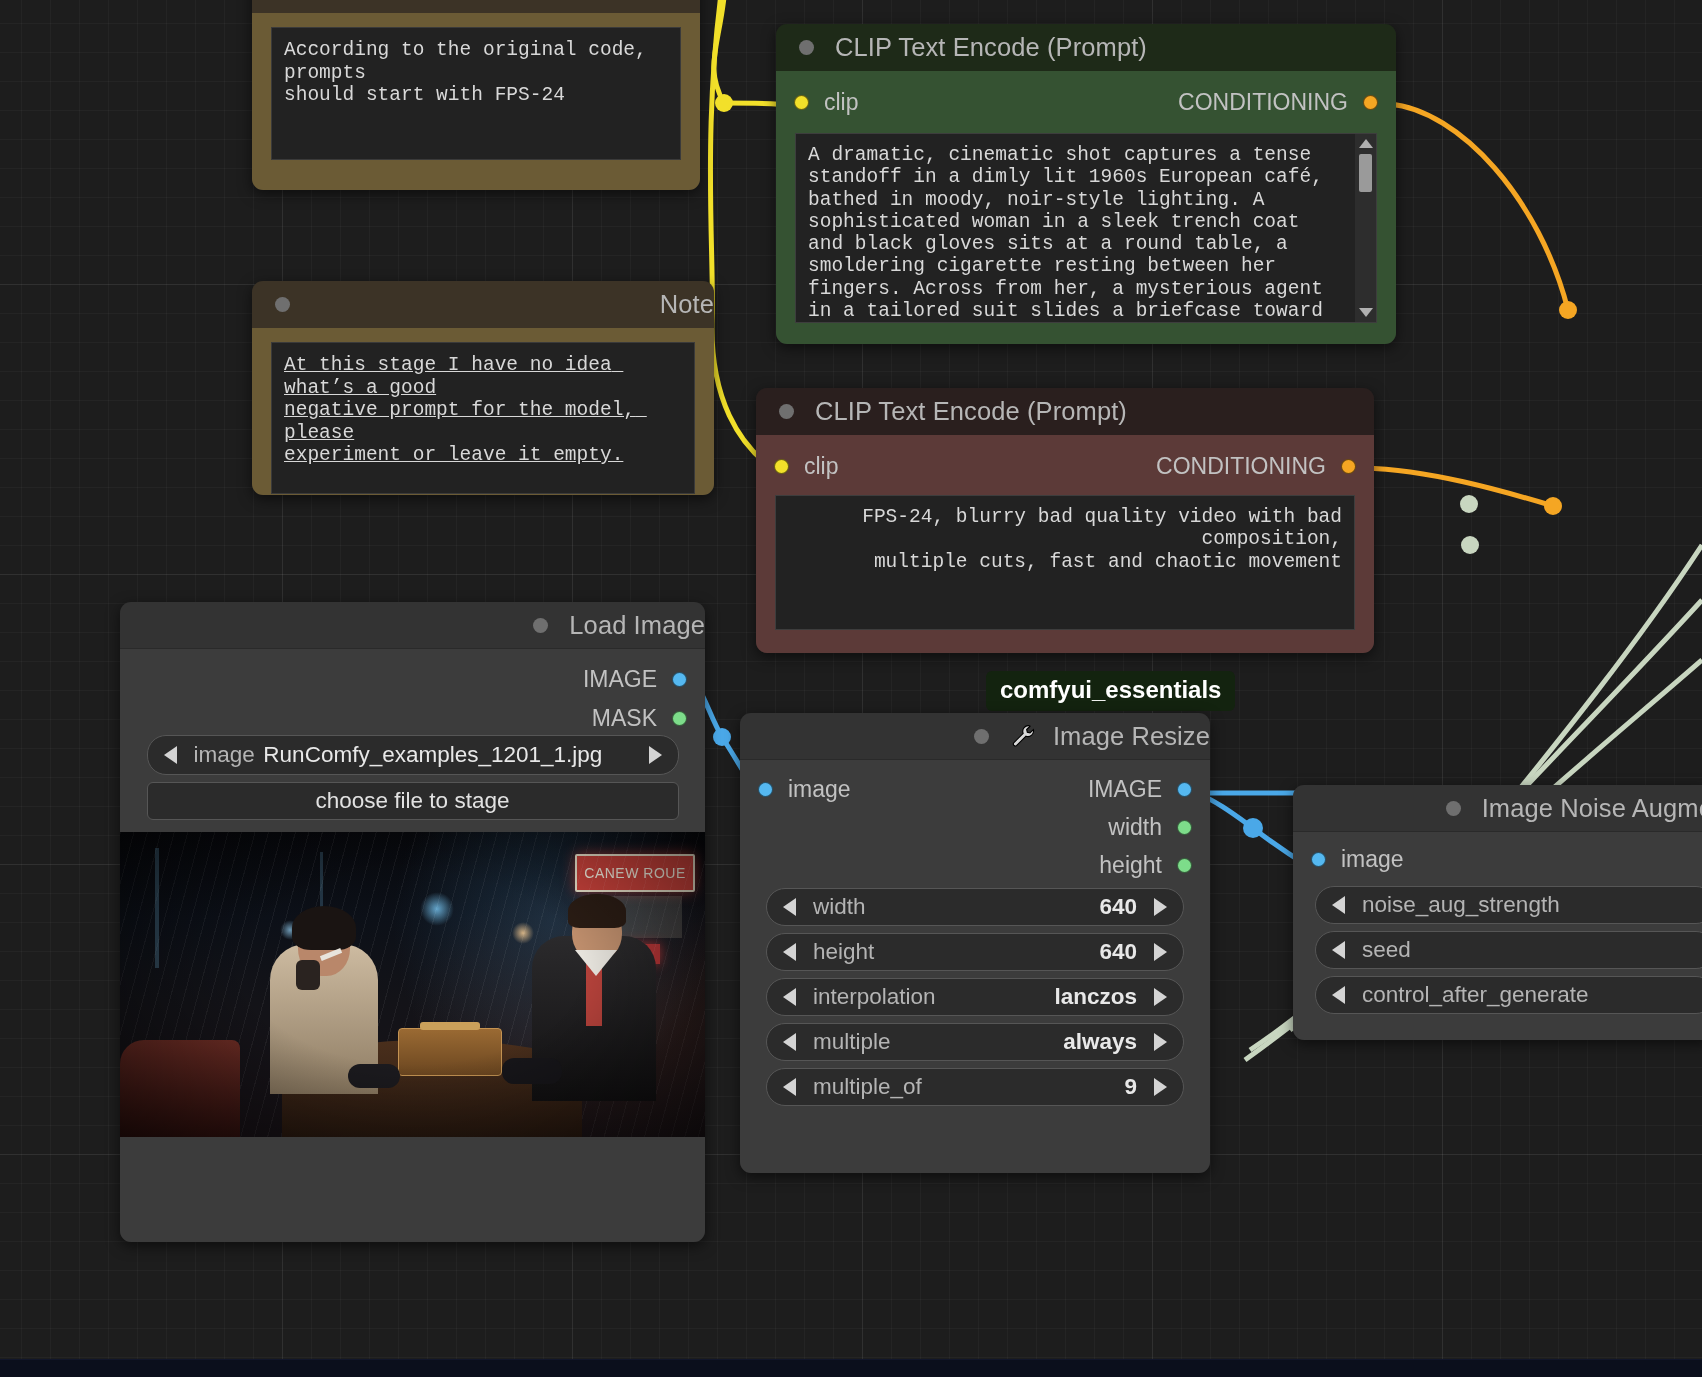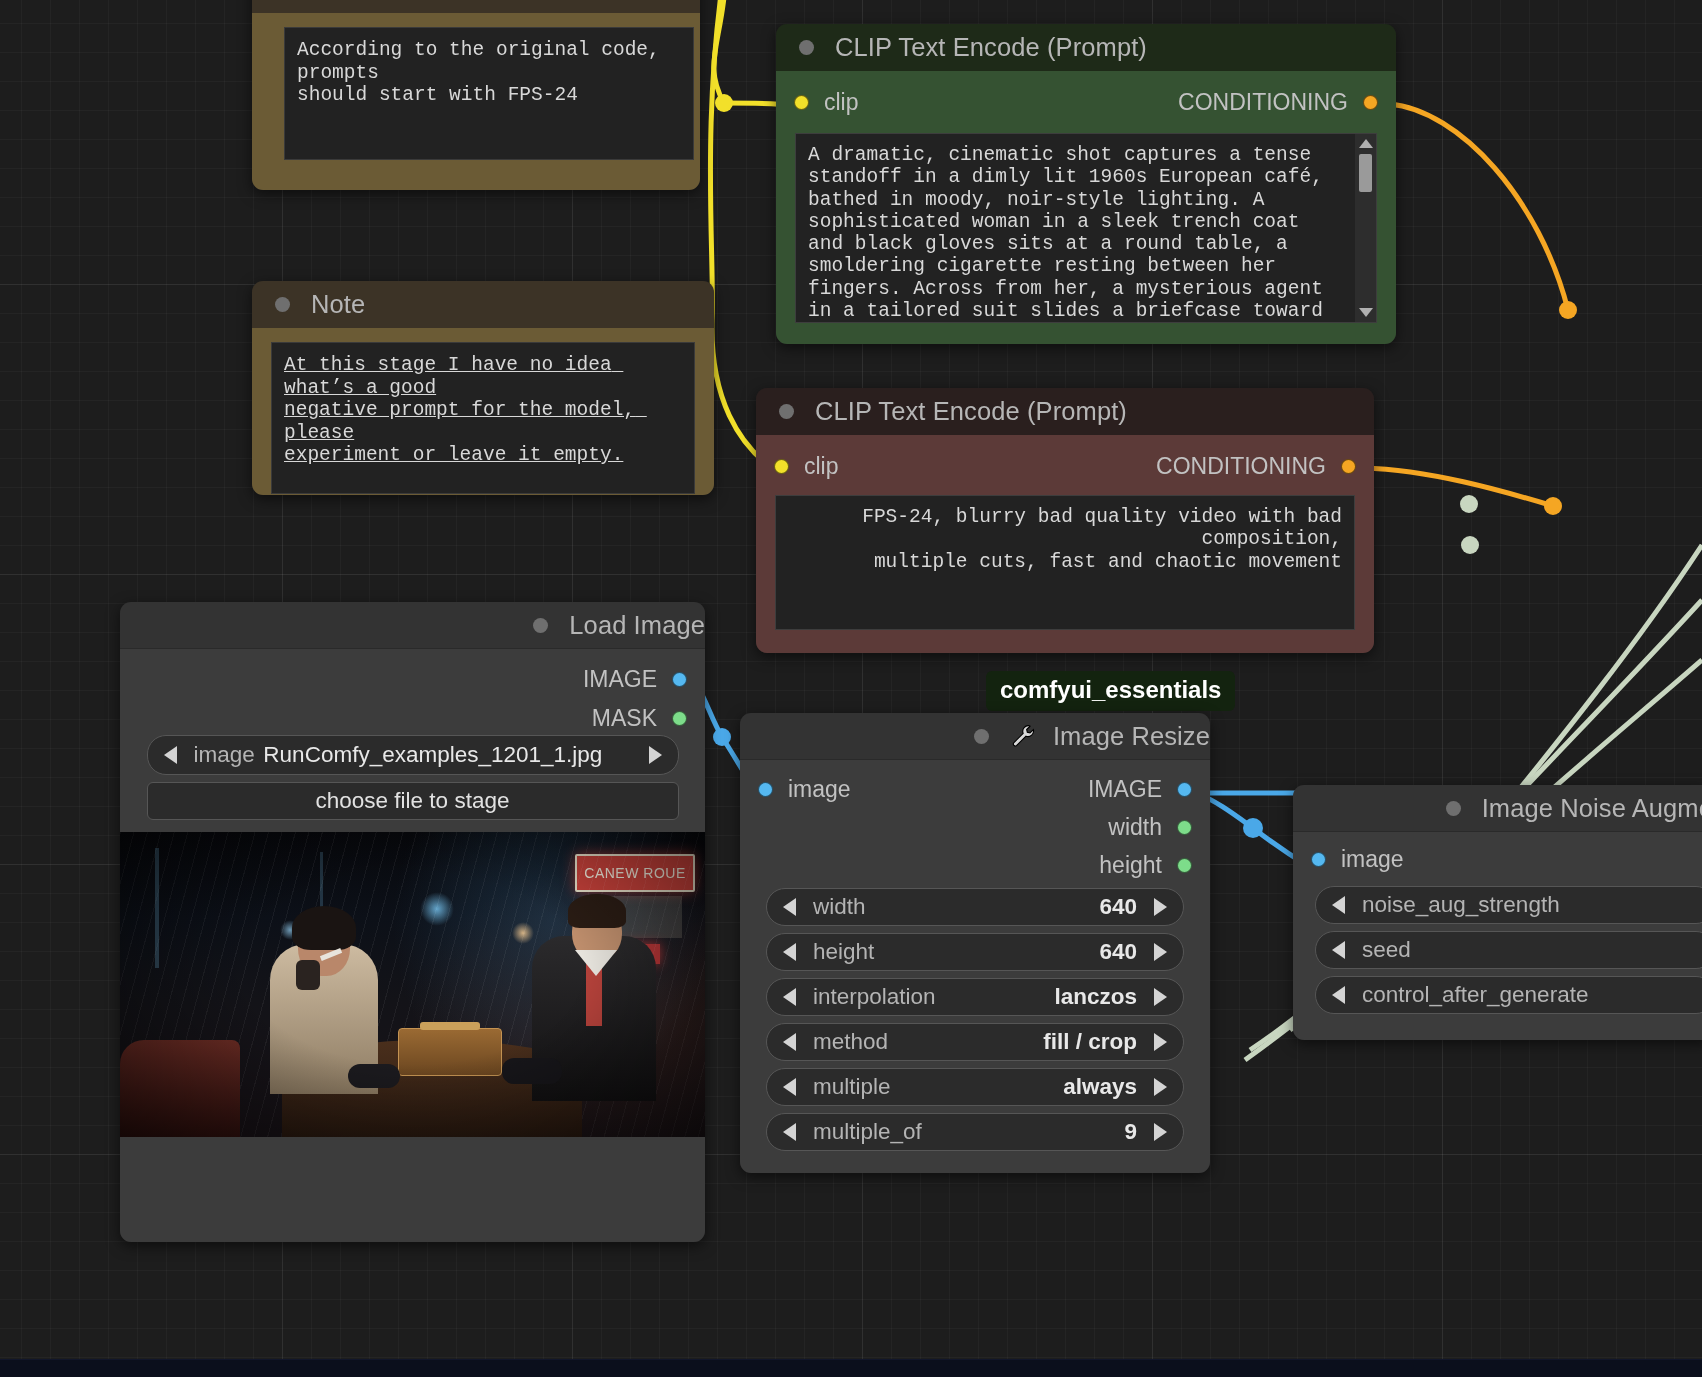--- a/index.html
+++ b/index.html
@@ -51,21 +51,21 @@
     background: #6f6f6f; flex: none; margin-right: 21px;
   }
   .node-title-text { white-space: nowrap; }
   .wrench {
     flex: none; width: 27px; height: 27px; margin-right: 16px;
     display: block;
   }
   .node-body { position: relative; }
 
   
-  .note .node-title { background: #3c3326; }
+  .note .node-title { background: #3c3326; justify-content: space-between; }
   .note .node-body  { background: #6b5b35; padding: 14px 19px 16px 19px; }
   .note textarea, .note .ta {
     width: 100%;
     background: #222222;
     border: 1px solid #3a3a3a;
     color: #d8d8d8;
     font-family: "Liberation Mono", monospace;
     font-size: 19.5px;
     line-height: 22.5px;
     padding: 11px 12px;
@@ -207,21 +207,21 @@
     <path d="M 1196 793 C 1215 800 1235 815 1253 828 C 1275 845 1290 855 1308 866" stroke="#4aa8e8" stroke-width="5" fill="none"></path>
     <circle cx="1253" cy="828" r="10" fill="#4aa8e8"></circle>
   </svg>
 
   <div class="node note" style="left:252px; top:-34px; width:448px; height:224px;">
     <div class="node-title">
 
       <span class="node-title-text">Note</span>
     </div>
     <div class="node-body" style="height:177px;">
-      <div class="ta" style="height:133px;margin-left:13px;">According to the original code, prompts
+      <div class="ta" style="height:133px;">According to the original code, prompts
 should start with FPS-24</div>
     </div>
   </div>
 
   <div class="node note" style="left:252px; top:281px; width:462px; height:214px;">
     <div class="node-title">
       <span class="node-dot"></span>
       <span class="node-title-text">Note</span>
     </div>
     <div class="node-body" style="height:167px;">
@@ -416,26 +416,20 @@
         <span class="arrow-r"></span>
       </div>
       <div class="widget" style="width:418px;">
         <span class="arrow-l"></span>
         <span class="wlabel">interpolation</span>
         <span class="wvalue">lanczos</span>
         <span class="arrow-r"></span>
       </div>
       <div class="widget" style="width:418px;">
         <span class="arrow-l"></span>
-        <span class="wlabel">method</span>
-        <span class="wvalue">fill / crop</span>
-        <span class="arrow-r"></span>
-      </div>
-      <div class="widget" style="width:418px;">
-        <span class="arrow-l"></span>
         <span class="wlabel">multiple</span>
         <span class="wvalue">always</span>
         <span class="arrow-r"></span>
       </div>
       <div class="widget" style="width:418px;text-align:center;">
         <span class="arrow-l"></span>
         <span class="wlabel">multiple_of</span>
         <span class="wvalue">9</span>
         <span class="arrow-r"></span>
       </div>

